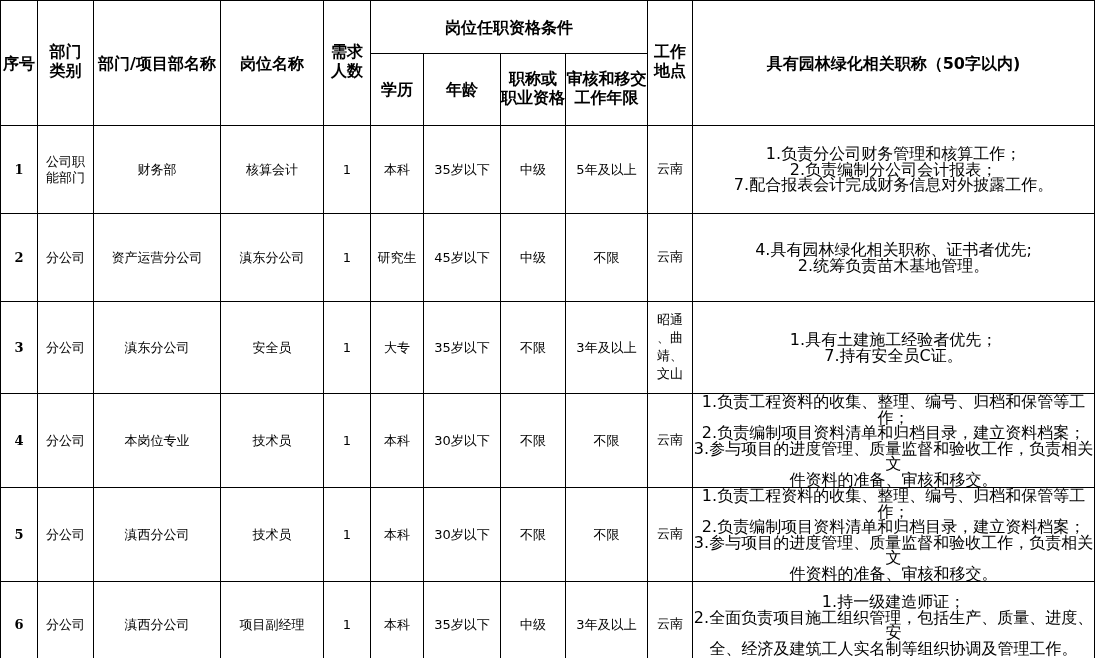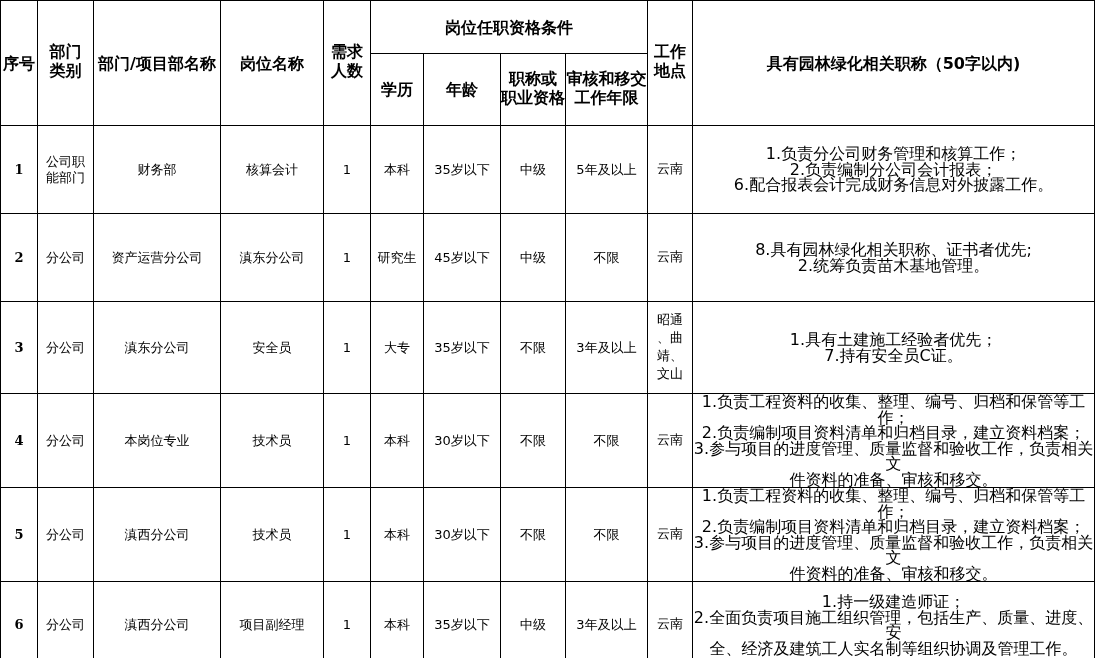--- a/index.html
+++ b/index.html
@@ -117,41 +117,41 @@
       <td>本科</td>
       <td>35岁以下</td>
       <td>中级</td>
       <td>5年及以上</td>
       <td class="loc">
         <span class="desc-line">云南</span>
       </td>
       <td class="desc">
         <span class="desc-line">1.负责分公司财务管理和核算工作；</span>
         <span class="desc-line">2.负责编制分公司会计报表；</span>
-        <span class="desc-line">6.配合报表会计完成财务信息对外披露工作。</span>
+        <span class="desc-line">7.配合报表会计完成财务信息对外披露工作。</span>
       </td>
     </tr>
 
     <tr class="r2">
       <td class="seq">2</td>
       <td class="cat">
         <span class="desc-line">分公司</span>
       </td>
       <td>资产运营分公司</td>
       <td>滇东分公司</td>
       <td>1</td>
       <td>研究生</td>
       <td>45岁以下</td>
       <td>中级</td>
       <td>不限</td>
       <td class="loc">
         <span class="desc-line">云南</span>
       </td>
       <td class="desc">
-        <span class="desc-line">8.具有园林绿化相关职称、证书者优先;</span>
+        <span class="desc-line">4.具有园林绿化相关职称、证书者优先;</span>
         <span class="desc-line">2.统筹负责苗木基地管理。</span>
       </td>
     </tr>
 
     <tr class="r3">
       <td class="seq">3</td>
       <td class="cat">
         <span class="desc-line">分公司</span>
       </td>
       <td>滇东分公司</td>

